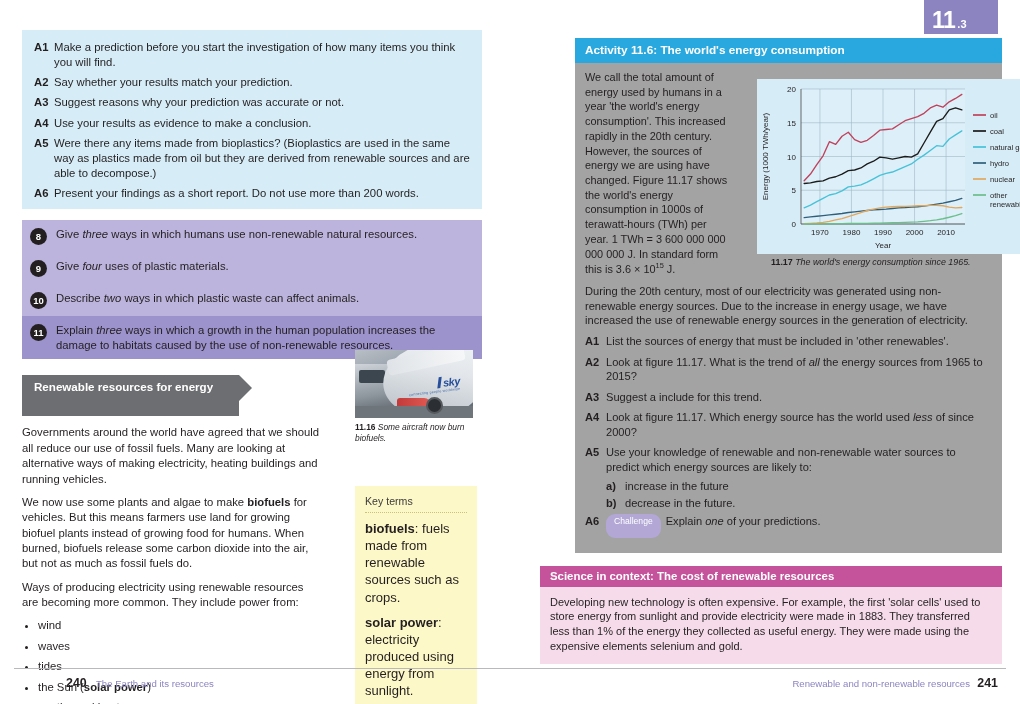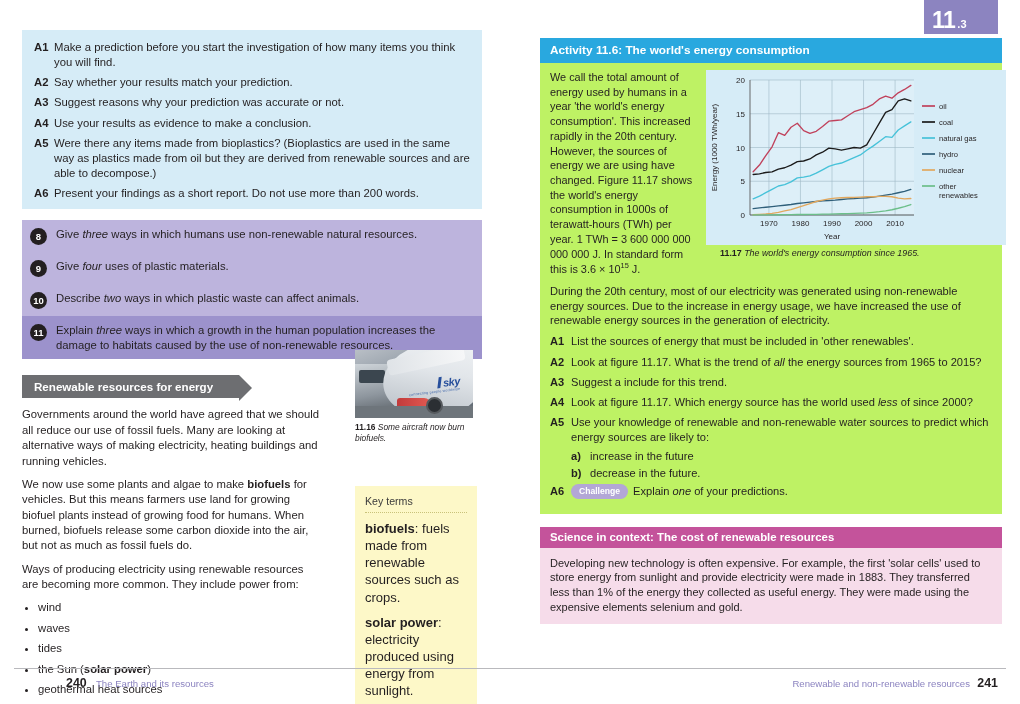--- a/index.html
+++ b/index.html
@@ -42,21 +42,21 @@
   .bullet-num{
     flex:0 0 17px;width:17px;height:17px;border-radius:50%;
     background:#231f20;color:#ffffff;font-size:9.5px;font-weight:bold;
     display:flex;align-items:center;justify-content:center;margin-right:9px;margin-top:1px;
   }
   .qrow .qtxt{font-size:11.3px;line-height:1.32;flex:1;}
 
   
   .sect-head{
     position:relative;display:inline-block;background:#6d6e71;color:#ffffff;
-    font-size:11.6px;font-weight:bold;padding:5px 26px 5px 12px;margin-top:16px;
+    font-size:11.6px;font-weight:bold;padding:5px 26px 23px 12px;margin-top:16px;
   }
   .sect-head:after{
     content:"";position:absolute;right:-13px;top:0;width:0;height:0;
     border-top:13px solid transparent;border-bottom:13px solid transparent;
     border-left:13px solid #6d6e71;
   }
 
   
   .bodytext{width:300px;font-size:11.3px;line-height:1.36;margin-top:9px;}
   .bodytext p{margin:0 0 8px 0;}
@@ -114,27 +114,27 @@
   .keyterms{
     position:absolute;left:355px;top:462px;width:122px;
     background:#fdf8c8;padding:9px 10px 10px 10px;box-sizing:border-box;margin-top:24px;
   }
   .keyterms .kt-title{font-size:10.6px;color:#3b3b3b;padding-bottom:5px;margin-bottom:7px;
     border-bottom:1px dotted #c9c27a;}
   .keyterms p{margin:0 0 8px 0;font-size:13px;line-height:1.32;}
   .keyterms p:last-child{margin-bottom:0;}
 
   
-  .act-box{background:#bef264;}
+  .act-box{background:#a3a3a3;margin-left:35px;}
   .act-head{
     background:#29a8df;color:#ffffff;font-weight:bold;font-size:11.8px;
     padding:5px 10px 6px 10px;
   }
   .act-body{padding:7px 10px 9px 10px;}
-  .act-top{display:flex;gap:8px;}
+  .act-top{display:flex;gap:24px;align-items:center;}
   .act-intro{width:148px;flex:0 0 148px;font-size:10.9px;line-height:1.35;}
   .act-intro sup{font-size:7.4px;vertical-align:super;}
   .act-figure{flex:1;}
   .act-para{font-size:11.1px;line-height:1.34;margin:7px 0 6px 0;}
 
   
   .chart-area{position:relative;width:300px;height:175px;}
   .chart-svg{display:block;}
   .chart-cap{font-size:8.9px;line-height:1.3;margin-top:3px;padding-left:14px;}
   .chart-cap .fignum{font-weight:bold;}
@@ -142,22 +142,22 @@
 
   
   .rq{margin:0;padding:0;list-style:none;}
   .rq li{display:flex;font-size:11.1px;line-height:1.33;margin-bottom:5.5px;}
   .rq .tag{font-weight:bold;flex:0 0 21px;width:21px;}
   .rq .txt{flex:1;}
   .sub-ab{margin:4px 0 0 0;padding:0;list-style:none;}
   .sub-ab li{display:flex;margin-bottom:5px;font-size:11.1px;}
   .sub-ab .stag{font-weight:bold;flex:0 0 19px;}
   .challenge-badge{
-    display:inline-block;background:#b3a7d6;color:#ffffff;font-size:8.6px;font-weight:bold;
-    border-radius:9px;padding:2px 8px 1px 8px;margin-right:5px;vertical-align:1px;
+    display:inline-block;background:#b3a7d6;color:#ffffff;font-size:8.6px;font-weight:normal;
+    border-radius:9px;padding:2px 8px 11px 8px;margin-right:5px;vertical-align:1px;
   }
 
   
   .sci-box{margin-top:13px;background:#f6dcea;}
   .sci-head{
     background:#c4539b;color:#ffffff;font-weight:bold;font-size:11.4px;padding:4px 10px 5px 10px;
   }
   .sci-body{padding:8px 10px 10px 10px;font-size:11px;line-height:1.34;}
 
   

